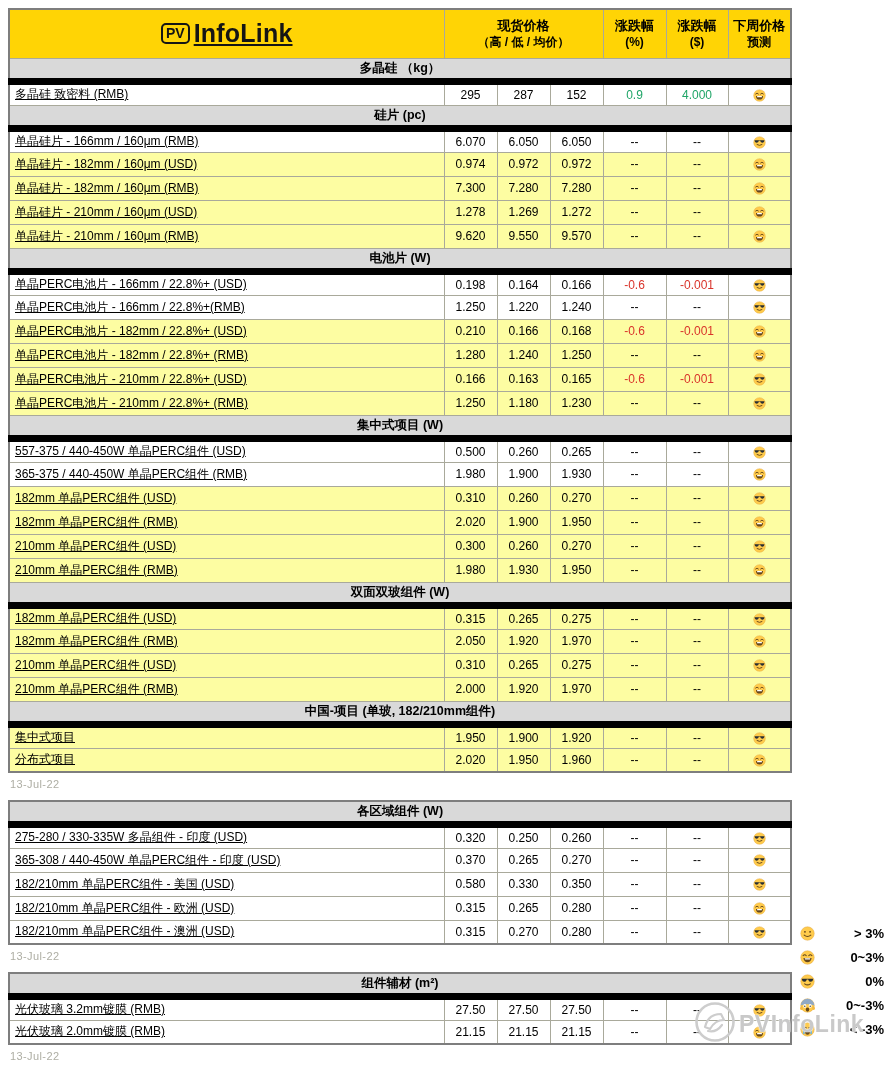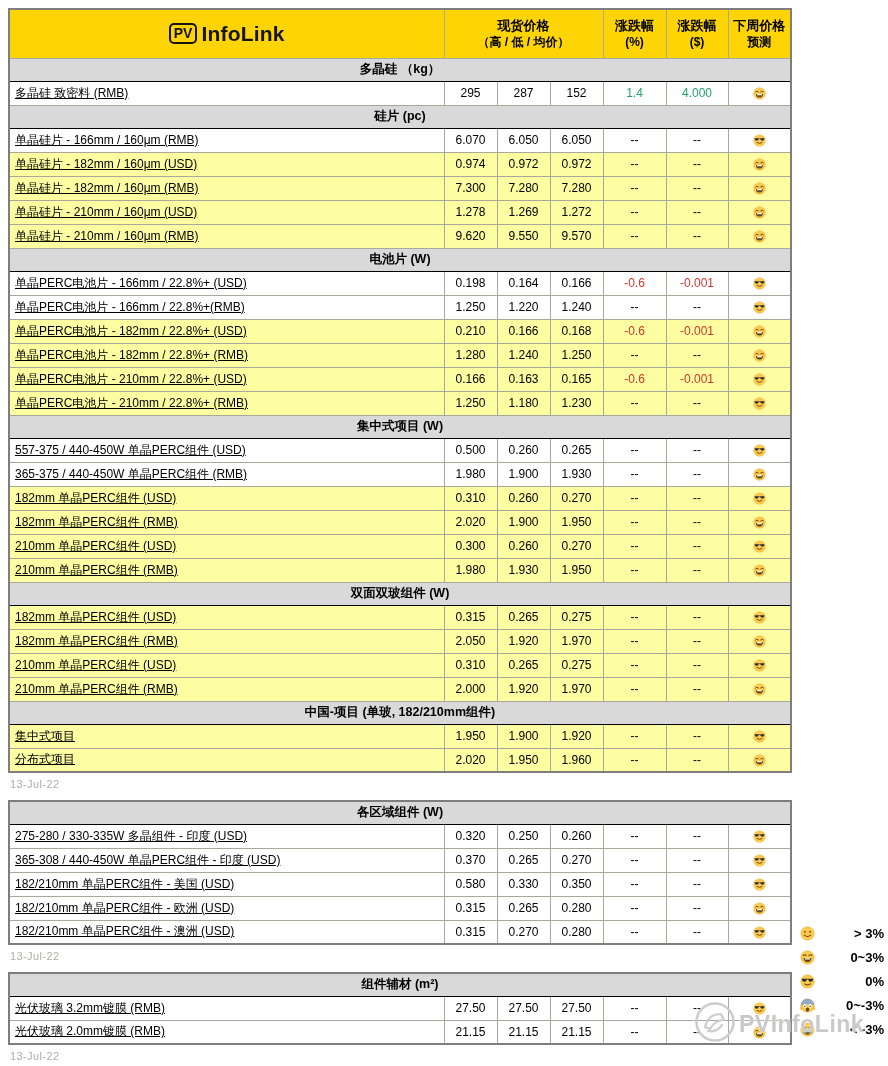--- a/index.html
+++ b/index.html
@@ -12,25 +12,25 @@
   table.price th, table.price td { border:1px solid #A9A99B; }
 
   thead th { background:#FFD405; height:49px; vertical-align:middle;
     text-align:center; border:1px solid #8F8F82; border-bottom:1.5px solid #6F6F6F; }
   thead .h1 { font-size:13px; font-weight:bold; line-height:17px; }
   thead .h2 { font-size:12px; font-weight:bold; line-height:16px; }
 
   .logo { display:flex; align-items:center; justify-content:center; gap:4px; }
   .logo-pv { display:inline-block; border:2.5px solid #151515; border-radius:5px;
     font-size:14px; font-weight:bold; line-height:17px; padding:0 3px; color:#151515; }
-  .logo-text { font-size:21px; font-weight:bold; color:#151515; letter-spacing:0.2px; }
+  .logo-text { font-size:25px; font-weight:bold; color:#151515; letter-spacing:0.2px;text-decoration:underline; }
 
   tr.section td { background:#D9D9D9; height:23px; text-align:center;
     font-size:12.5px; font-weight:bold; border-top:1px solid #7E7E7E;
-    border-bottom:1px solid #000000; }
+    border-bottom:7px solid #000000; }
   tr.data td { height:24px; font-size:12px; text-align:center; background:#fff; }
   tr.data td.label { text-align:left; padding-left:5px;text-decoration:underline; }
   tr.data.hl td { background:#FDFDA2; }
   td.up { color:#1FA567; }
   td.down { color:#D9342B; }
 
   .date { font-size:11px; color:#AEAEA4; margin:5px 0 10px 2px; letter-spacing:0.4px; }
 
   .emoji { display:inline-flex; vertical-align:middle; }
 
@@ -87,21 +87,21 @@
     </thead>
     <tbody>
         <tr class="section">
           <td colspan="7">多晶硅 （kg）</td>
         </tr>
         <tr class="data">
           <td class="label">多晶硅 致密料 (RMB)</td>
           <td>295</td>
           <td>287</td>
           <td>152</td>
-          <td class="up">1.4</td>
+          <td class="up">0.9</td>
           <td class="up">4.000</td>
           <td><span class="emoji">
               <svg width="13" height="13" viewBox="0 0 20 20">
                 <circle cx="10" cy="10" r="9" fill="#FFCB4C" stroke="#E0A33E" stroke-width="0.6"></circle>
                 <path d="M4 7.6 Q6.2 4.8 8.4 7.6" stroke="#65471B" stroke-width="1.4" fill="none" stroke-linecap="round"></path>
                 <path d="M11.6 7.6 Q13.8 4.8 16 7.6" stroke="#65471B" stroke-width="1.4" fill="none" stroke-linecap="round"></path>
                 <path d="M4.6 10.6 A5.4 5.6 0 0 0 15.4 10.6 Z" fill="#65471B"></path>
                 <rect x="6.2" y="10.9" width="7.6" height="1.7" rx="0.8" fill="#FFFFFF"></rect>
               </svg>
             </span></td>

